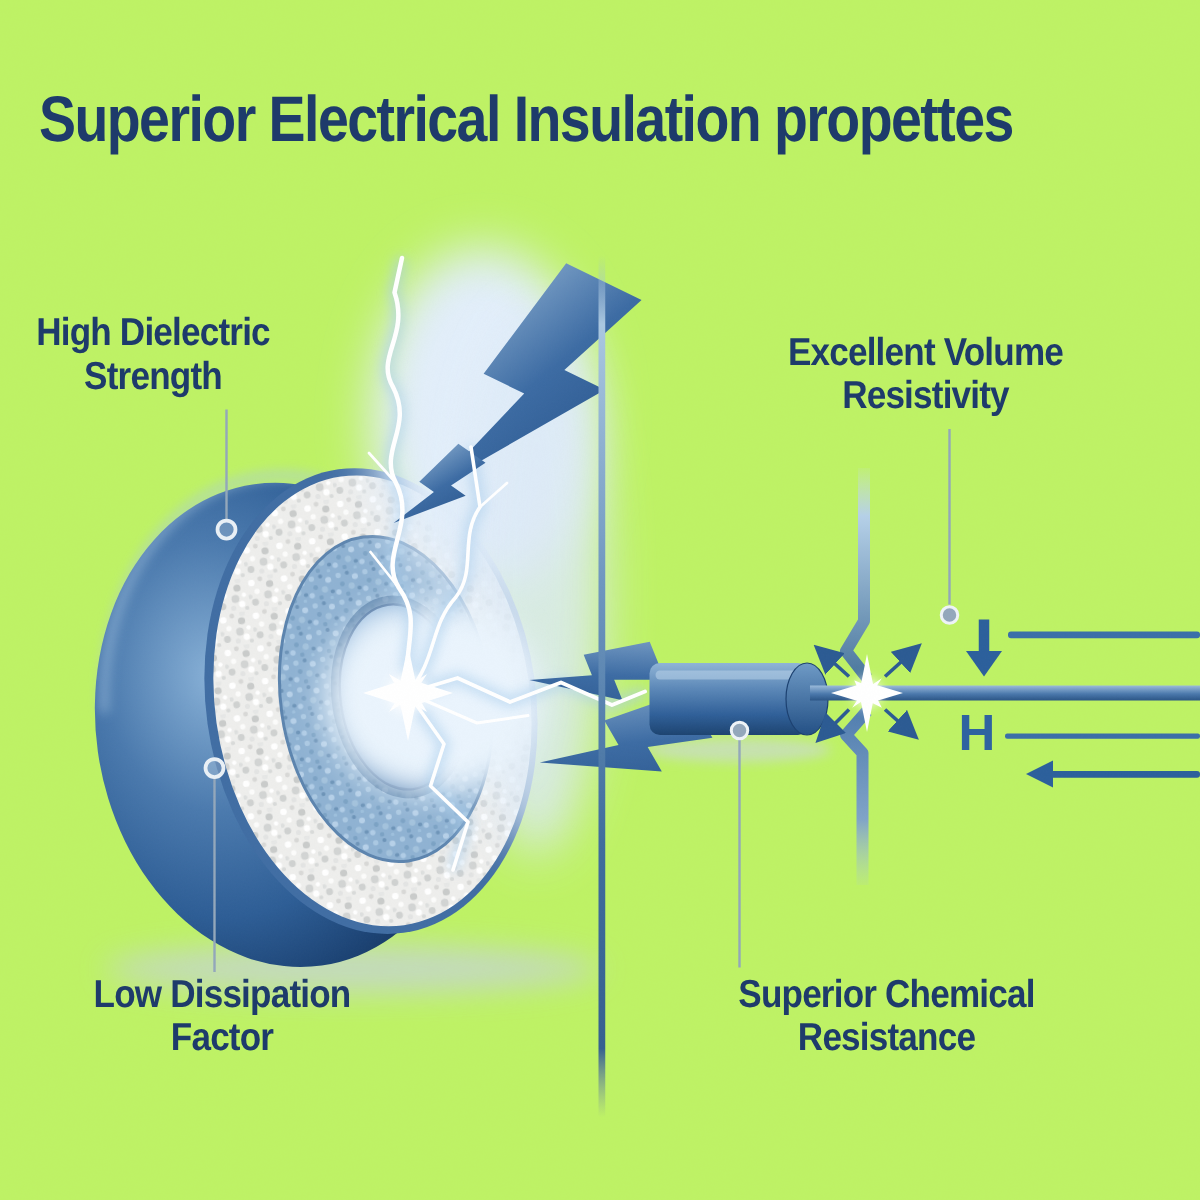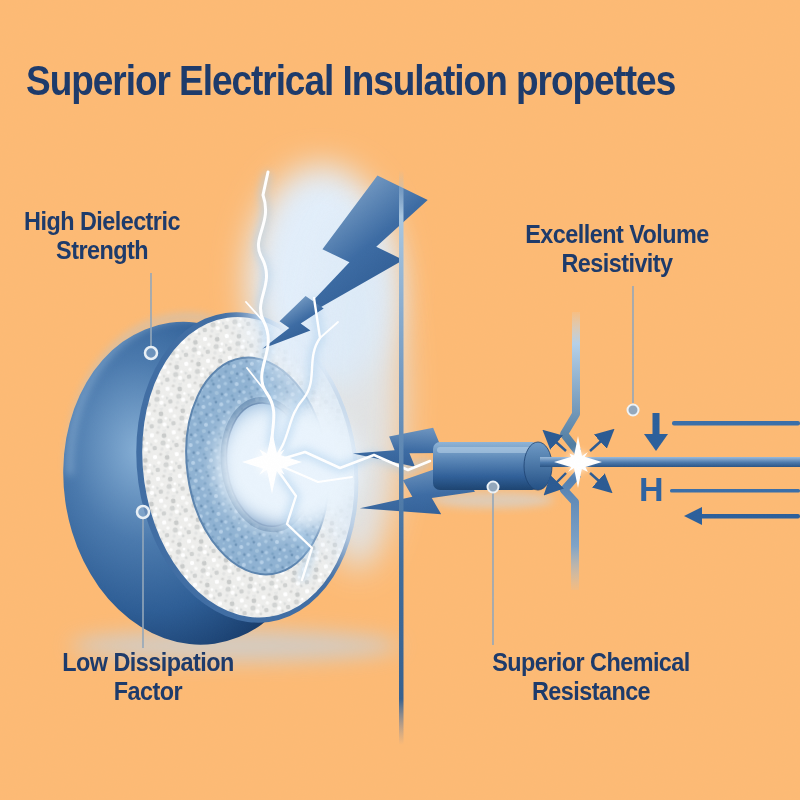--- a/index.html
+++ b/index.html
@@ -1,18 +1,18 @@
 <!DOCTYPE html>
 <html><head>
 <meta charset="utf-8">
 <style>
   html,body{margin:0;padding:0;background:#e9ebee;}
   .canvas{
     position:relative;width:800px;height:800px;margin:0 auto;
-    background:#fdba74;overflow:hidden;
+    background:#bef264;overflow:hidden;
     font-family:"Liberation Sans","DejaVu Sans",sans-serif;
   }
   .artwork{position:absolute;left:0;top:0;width:800px;height:800px;}
   .page-title{
     position:absolute;left:26px;top:56px;width:760px;
     font-size:43px;font-weight:800;letter-spacing:-1.2px;
     color:#1e3b6b;white-space:nowrap;
     transform:scaleX(0.86);transform-origin:left center;
   }
   .lbl{

